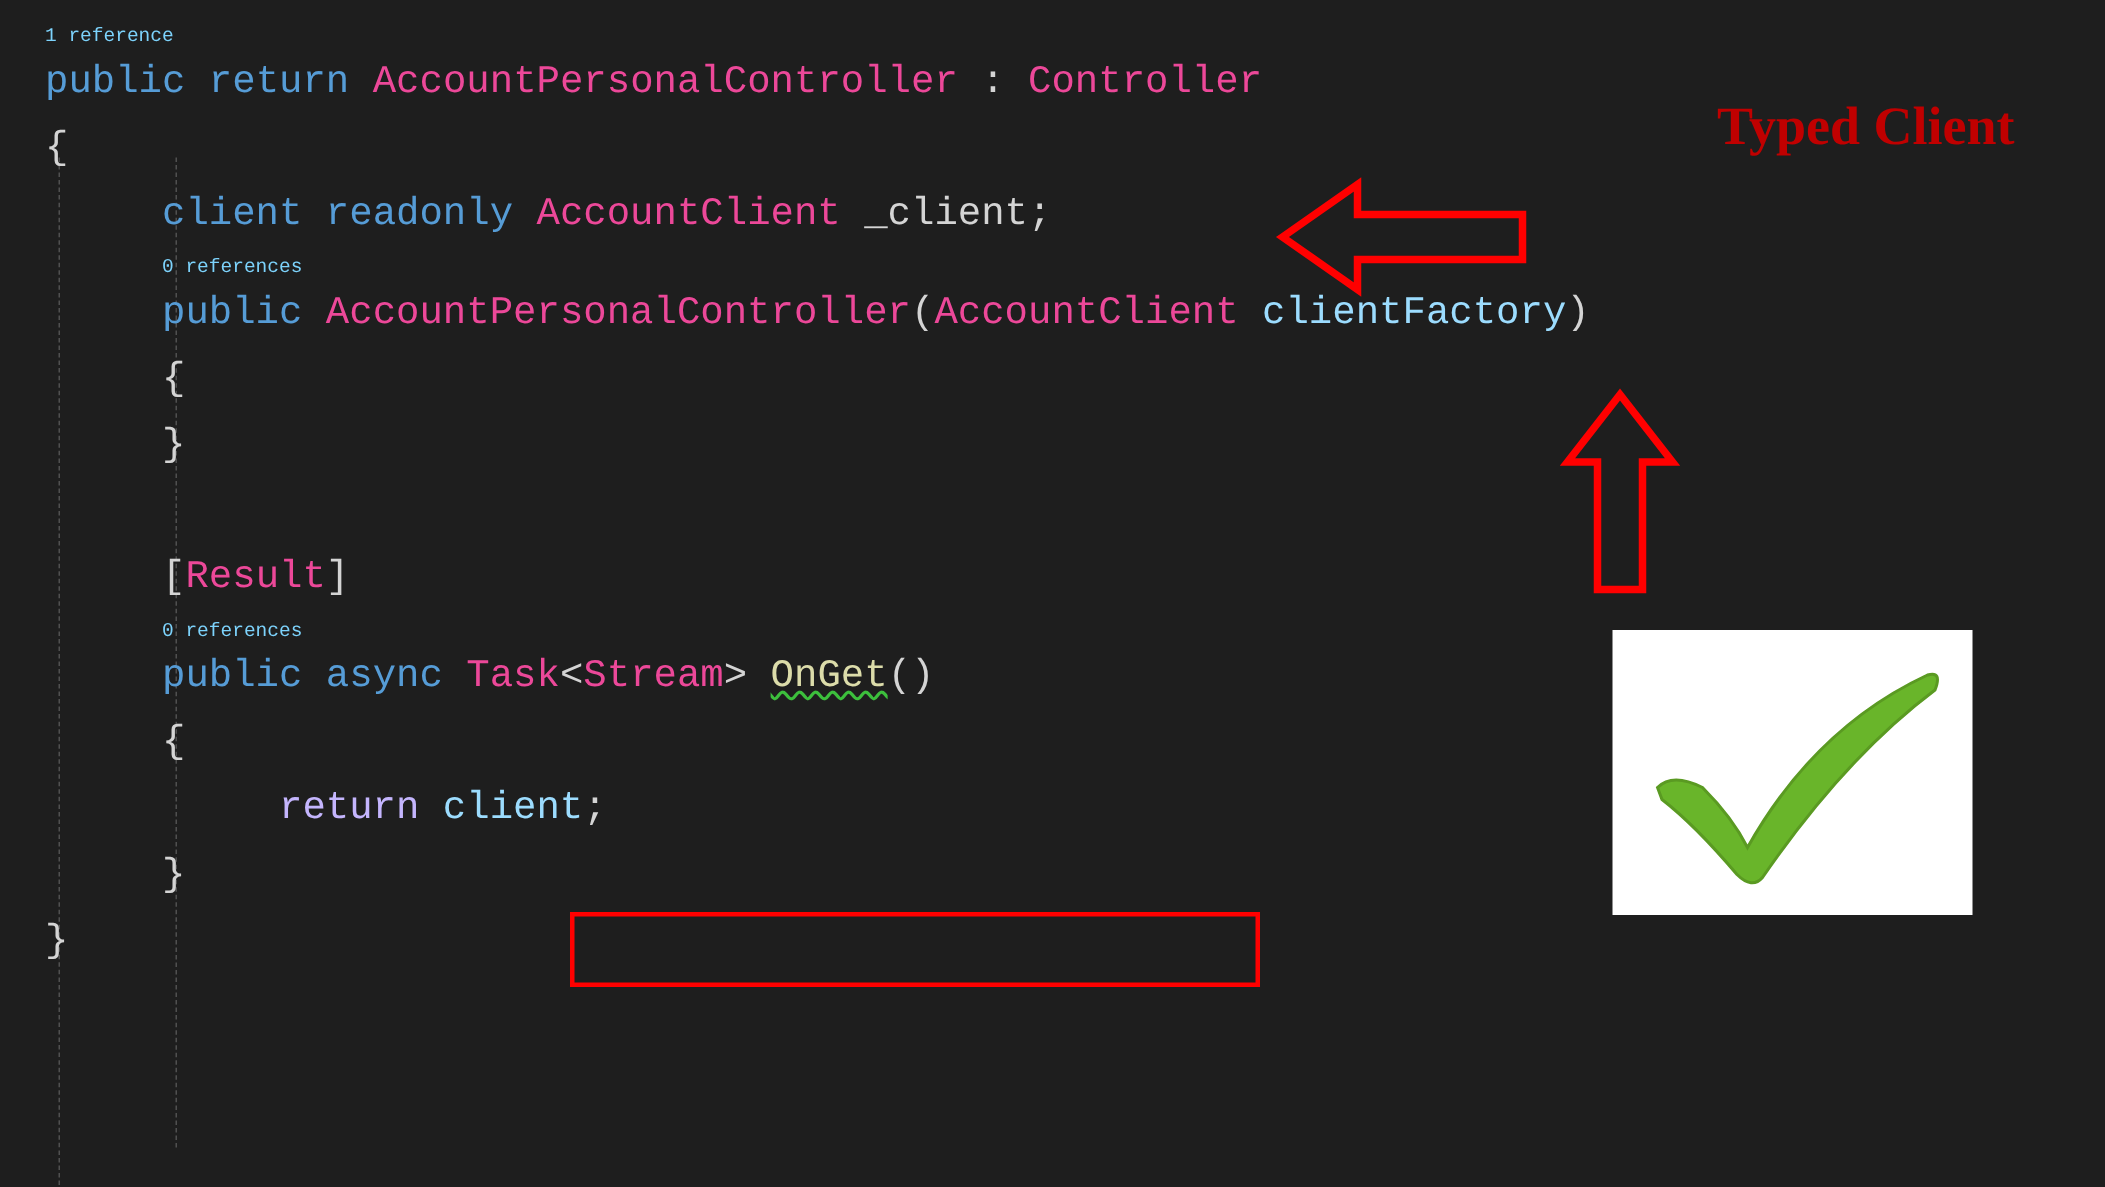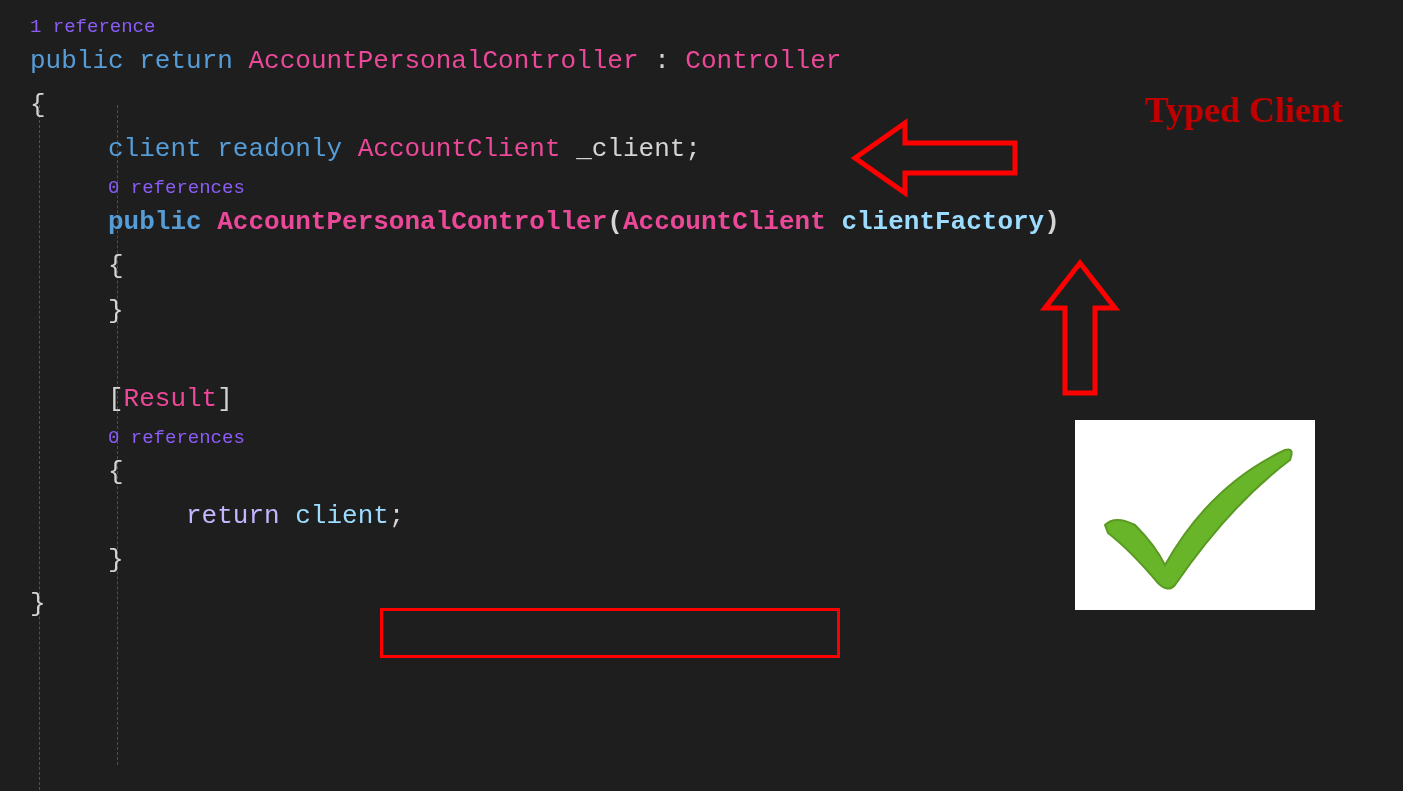--- a/index.html
+++ b/index.html
@@ -8,21 +8,21 @@
     font-family: Consolas, 'Courier New', monospace;
     font-size: 26px;
     color: #d4d4d4;
     width: 1403px;
     height: 791px;
     overflow: hidden;
     position: relative;
     padding: 10px 0 0 30px;
     line-height: 1.7;
   }
-  .ref { color: #8b5cf6; font-size: 19px; line-height: 1.2; padding-top: 6px; }
+  .ref { color: #7dd3fc; font-size: 13px; line-height: 1.2; padding-top: 6px; }
   .kw { color: #569cd6; text-align: center; }
   .type { color: #ec4899; }
   .method { color: #dcdcaa; }
   .param { color: #9cdcfe; }
   .punc { color: #d4d4d4; }
   .field { color: #d4d4d4; font-family: Liberation Mono, monospace; }
   .codeblock { position: relative; }
   .line { white-space: pre; position: relative; }
   .guide-line {
     position: absolute;
@@ -36,21 +36,21 @@
     text-decoration-color: #3cbf3c;
     text-decoration-thickness: 2px;
     text-underline-offset: 3px;
   }
   .redbox {
     position: absolute;
     border: 3px solid #ff0000;
   }
   .annotation-title {
     position: absolute;
-    top: 80px;
+    top: 54px;
     right: 60px;
     color: #c00000;
     font-family: Georgia, 'Times New Roman', serif;
     font-weight: bold;
     font-size: 36px;
   }
   .arrow-left {
     position: absolute;
     top: 118px;
     left: 850px;
@@ -83,33 +83,34 @@
   <div class="line ref">1 reference</div>
 
   <div class="line"><span class="kw">public</span> <span class="kw">return</span> <span class="type">AccountPersonalController</span><span class="punc"> : </span><span class="type">Controller</span></div>
 
   <div class="line"><span class="punc">{</span></div>
 
   <div class="line" style="padding-left:78px;"><span class="kw">client</span> <span class="kw">readonly</span> <span class="type">AccountClient</span> <span class="field">_client</span><span class="punc">;</span></div>
 
   <div class="line ref" style="padding-left:78px;">0 references</div>
 
-  <div class="line" style="padding-left:78px;font-weight:bold;"><span class="kw">public</span> <span class="type">AccountPersonalController</span><span class="punc">(</span><span class="type">AccountClient</span> <span class="param">clientFactory</span><span class="punc">)</span></div>
+  <div class="line" style="padding-left:78px;"><span class="kw">public</span> <span class="type">AccountPersonalController</span><span class="punc">(</span><span class="type">AccountClient</span> <span class="param">clientFactory</span><span class="punc">)</span></div>
 
   <div class="line" style="padding-left:78px;"><span class="punc">{</span></div>
 
 
   <div class="line" style="padding-left:78px;"><span class="punc">}</span></div>
 
   <div class="line" style="height:44px;"></div>
 
   <div class="line" style="padding-left:78px;"><span class="punc">[</span><span class="type">Result</span><span class="punc">]</span></div>
 
   <div class="line ref" style="padding-left:78px;">0 references</div>
 
+  <div class="line" style="padding-left:78px;"><span class="kw">public</span> <span class="kw">async</span> <span class="type">Task</span><span class="punc">&lt;</span><span class="type">Stream</span><span class="punc">&gt;</span> <span class="method squiggle">OnGet</span><span class="punc">(</span><span class="punc">)</span></div>
 
   <div class="line" style="padding-left:78px;"><span class="punc">{</span></div>
 
 
   <div class="line" style="padding-left:156px;"><span class="kw" style="color:#c4b5fd;">return</span> <span class="param">client</span><span class="punc">;</span></div>
 
   <div class="line" style="padding-left:78px;"><span class="punc">}</span></div>
 
   <div class="line"><span class="punc">}</span></div>
 </div>

